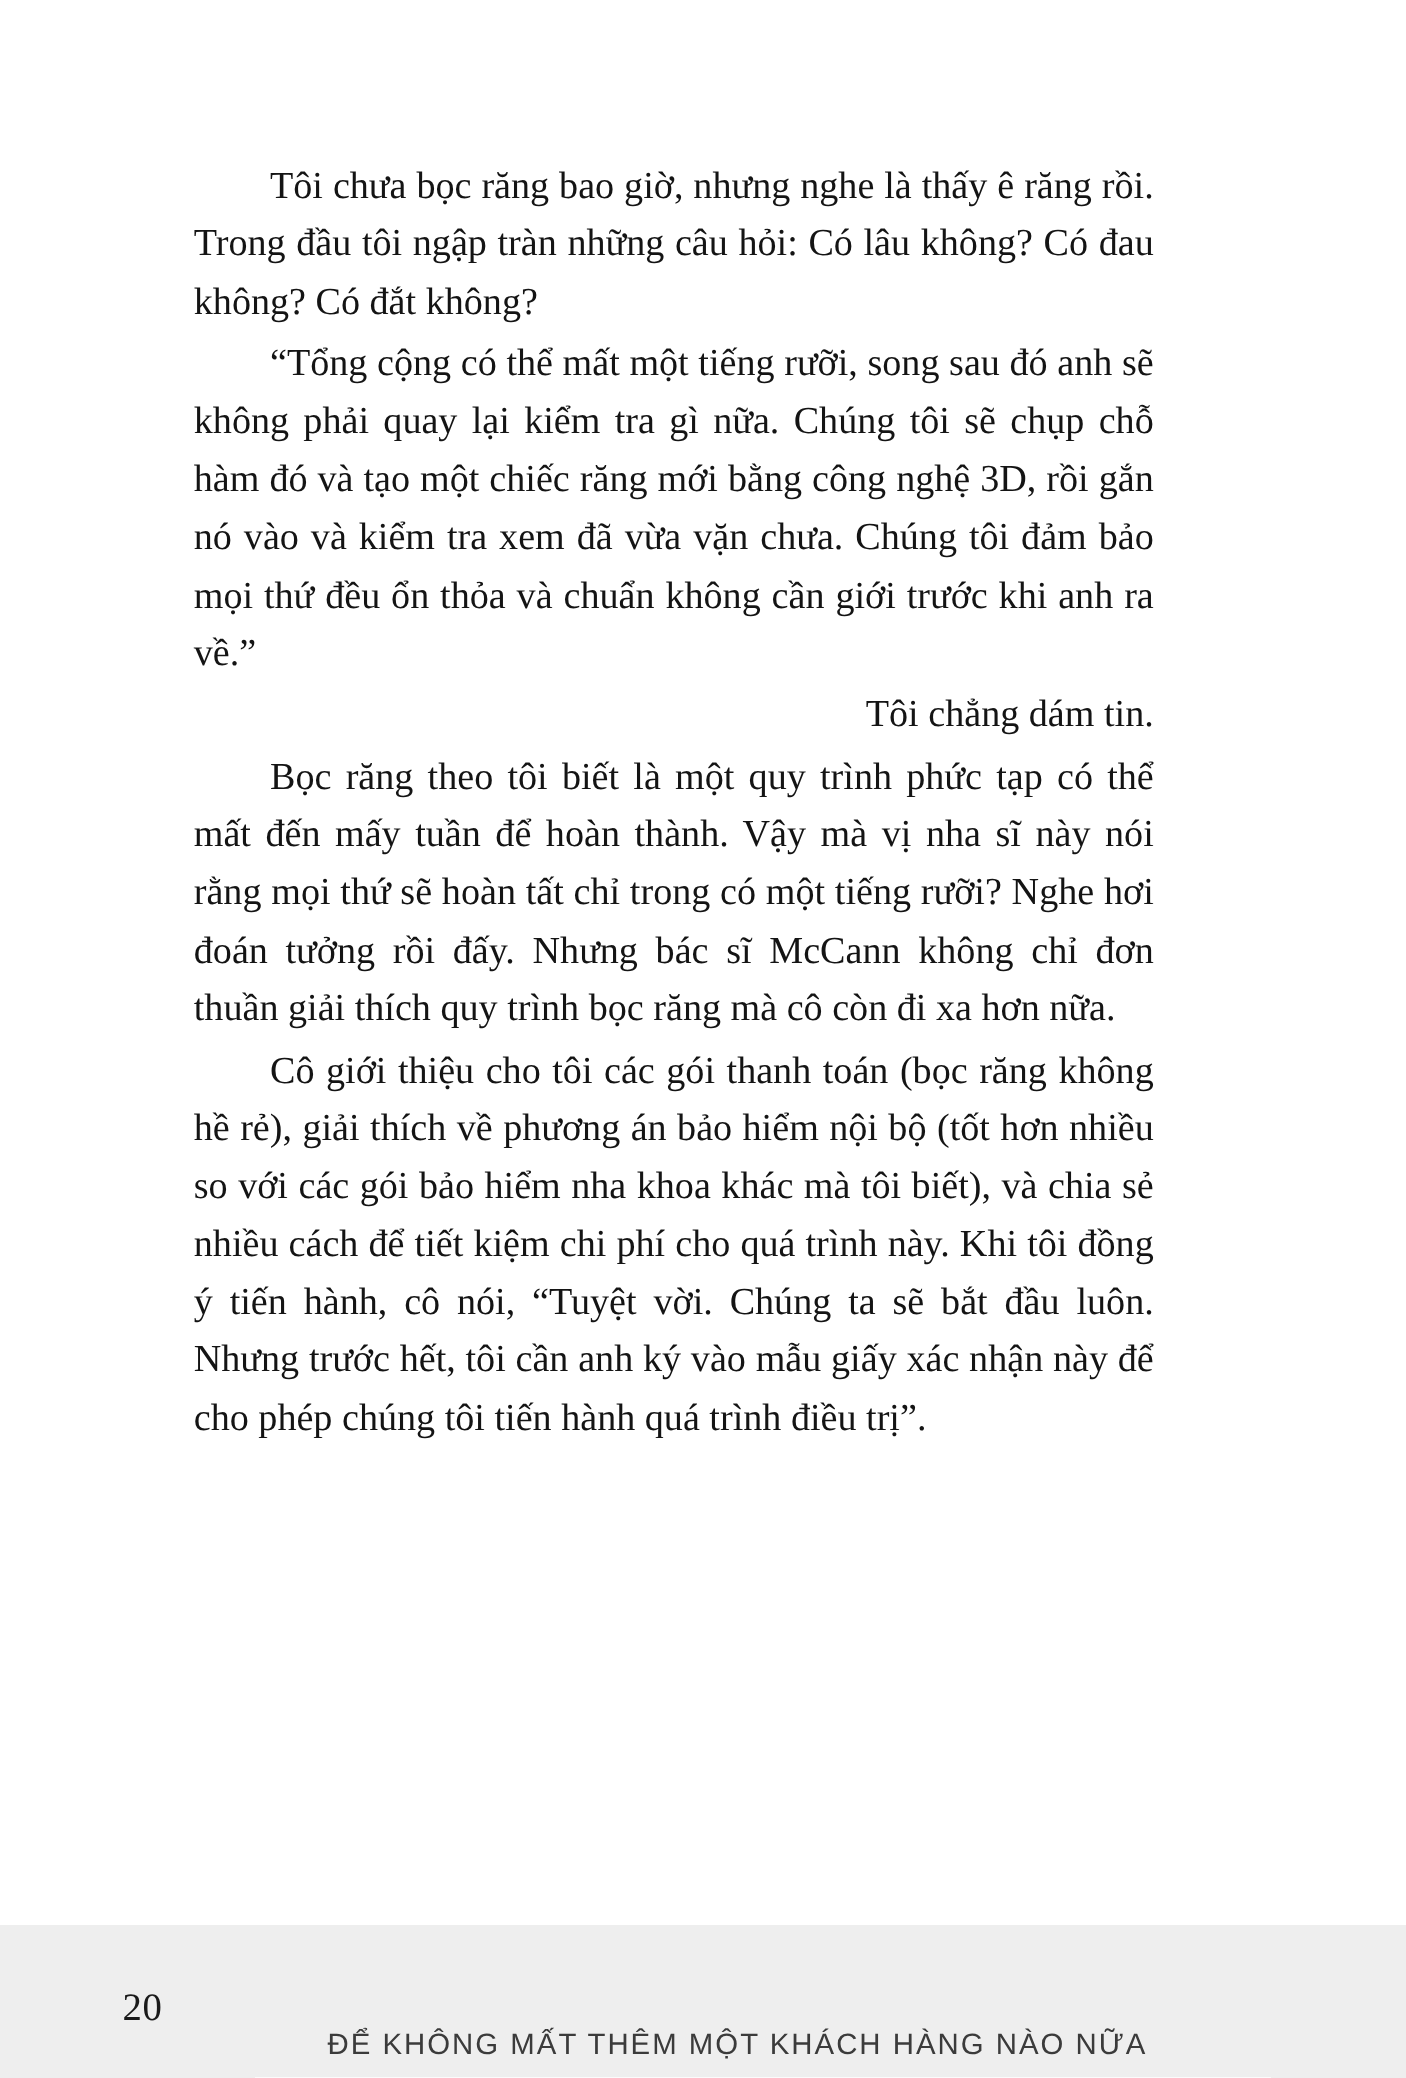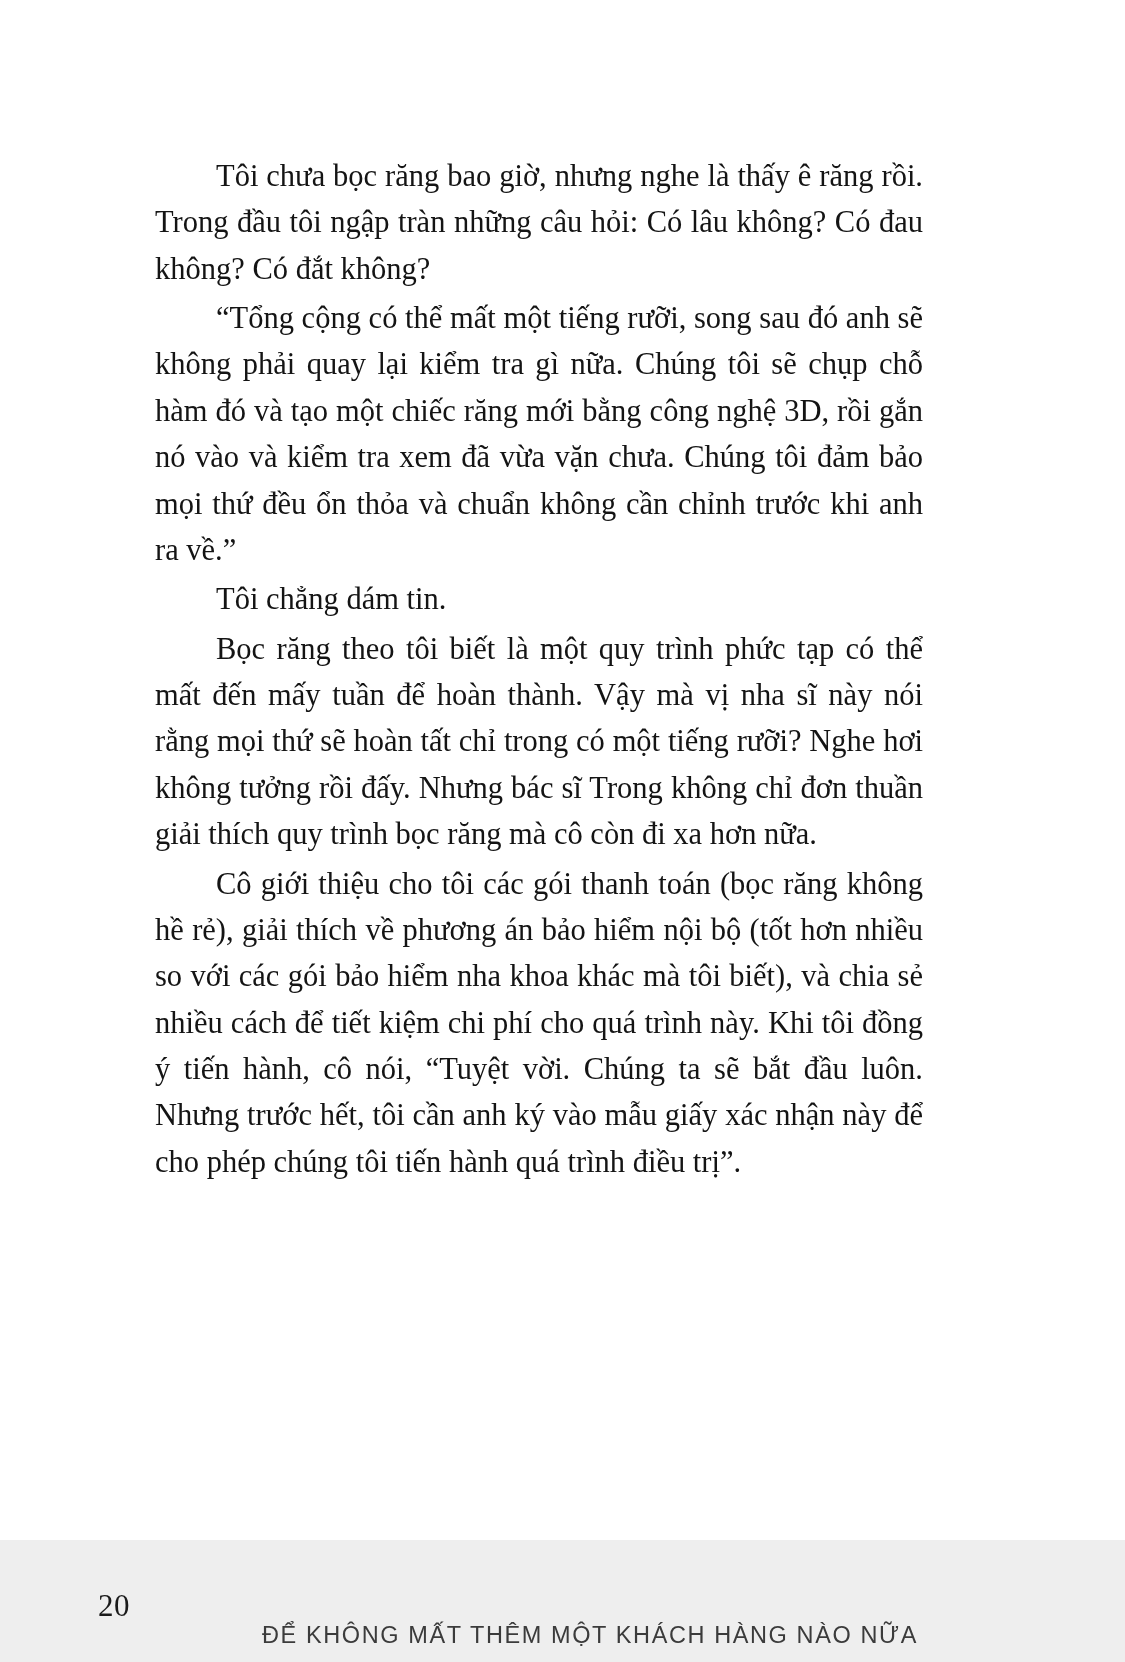--- a/index.html
+++ b/index.html
@@ -21,34 +21,33 @@
     top: 0;
     width: 1125px;
     height: 1662px;
     background: #ffffff;
   }
   .content {
     position: absolute;
     left: 155px;
     top: 125px;
     width: 768px;
-    margin-top: 28px;
   }
   .para {
     font-size: 30.5px;
     line-height: 1.52;
     text-align: justify;
     text-justify: inter-word;
     margin: 0 0 0.10em 0;
     text-indent: 2.0em;
     color: #141414;
     hyphens: none;
   }
   .para.p-last-short {
-    text-align: left;
+    text-align: right;
   }
   .footer {
     position: absolute;
     left: 0;
     bottom: 0;
     width: 1125px;
     height: 122px;
     background: #eeeeee;
   }
   .footer-inner {
@@ -80,23 +79,23 @@
     margin-top: 28px;
   }
 </style>
 </head>
 <body>
 
 <div class="page">
 
   <div class="content">
     <p class="para">Tôi chưa bọc răng bao giờ, nhưng nghe là thấy ê răng rồi. Trong đầu tôi ngập tràn những câu hỏi: Có lâu không? Có đau không? Có đắt không?</p>
-    <p class="para">“Tổng cộng có thể mất một tiếng rưỡi, song sau đó anh sẽ không phải quay lại kiểm tra gì nữa. Chúng tôi sẽ chụp chỗ hàm đó và tạo một chiếc răng mới bằng công nghệ 3D, rồi gắn nó vào và kiểm tra xem đã vừa vặn chưa. Chúng tôi đảm bảo mọi thứ đều ổn thỏa và chuẩn không cần chỉnh trước khi anh ra về.”</p>
+    <p class="para">“Tổng cộng có thể mất một tiếng rưỡi, song sau đó anh sẽ không phải quay lại kiểm tra gì nữa. Chúng tôi sẽ chụp chỗ hàm đó và tạo một chiếc răng mới bằng công nghệ 3D, rồi gắn nó vào và kiểm tra xem đã vừa vặn chưa. Chúng tôi đảm bảo mọi thứ đều ổn thỏa và chuẩn không cần giới trước khi anh ra về.”</p>
     <p class="para p-last-short">Tôi chẳng dám tin.</p>
-    <p class="para">Bọc răng theo tôi biết là một quy trình phức tạp có thể mất đến mấy tuần để hoàn thành. Vậy mà vị nha sĩ này nói rằng mọi thứ sẽ hoàn tất chỉ trong có một tiếng rưỡi? Nghe hơi không tưởng rồi đấy. Nhưng bác sĩ Trong không chỉ đơn thuần giải thích quy trình bọc răng mà cô còn đi xa hơn nữa.</p>
+    <p class="para">Bọc răng theo tôi biết là một quy trình phức tạp có thể mất đến mấy tuần để hoàn thành. Vậy mà vị nha sĩ này nói rằng mọi thứ sẽ hoàn tất chỉ trong có một tiếng rưỡi? Nghe hơi đoán tưởng rồi đấy. Nhưng bác sĩ McCann không chỉ đơn thuần giải thích quy trình bọc răng mà cô còn đi xa hơn nữa.</p>
     <p class="para">Cô giới thiệu cho tôi các gói thanh toán (bọc răng không hề rẻ), giải thích về phương án bảo hiểm nội bộ (tốt hơn nhiều so với các gói bảo hiểm nha khoa khác mà tôi biết), và chia sẻ nhiều cách để tiết kiệm chi phí cho quá trình này. Khi tôi đồng ý tiến hành, cô nói, “Tuyệt vời. Chúng ta sẽ bắt đầu luôn. Nhưng trước hết, tôi cần anh ký vào mẫu giấy xác nhận này để cho phép chúng tôi tiến hành quá trình điều trị”.</p>
   </div>
 
   <div class="footer">
     <div class="footer-inner">
       <div class="page-number">20</div>
       <div class="book-title">ĐỂ KHÔNG MẤT THÊM MỘT KHÁCH HÀNG NÀO NỮA</div>
     </div>
   </div>
 

